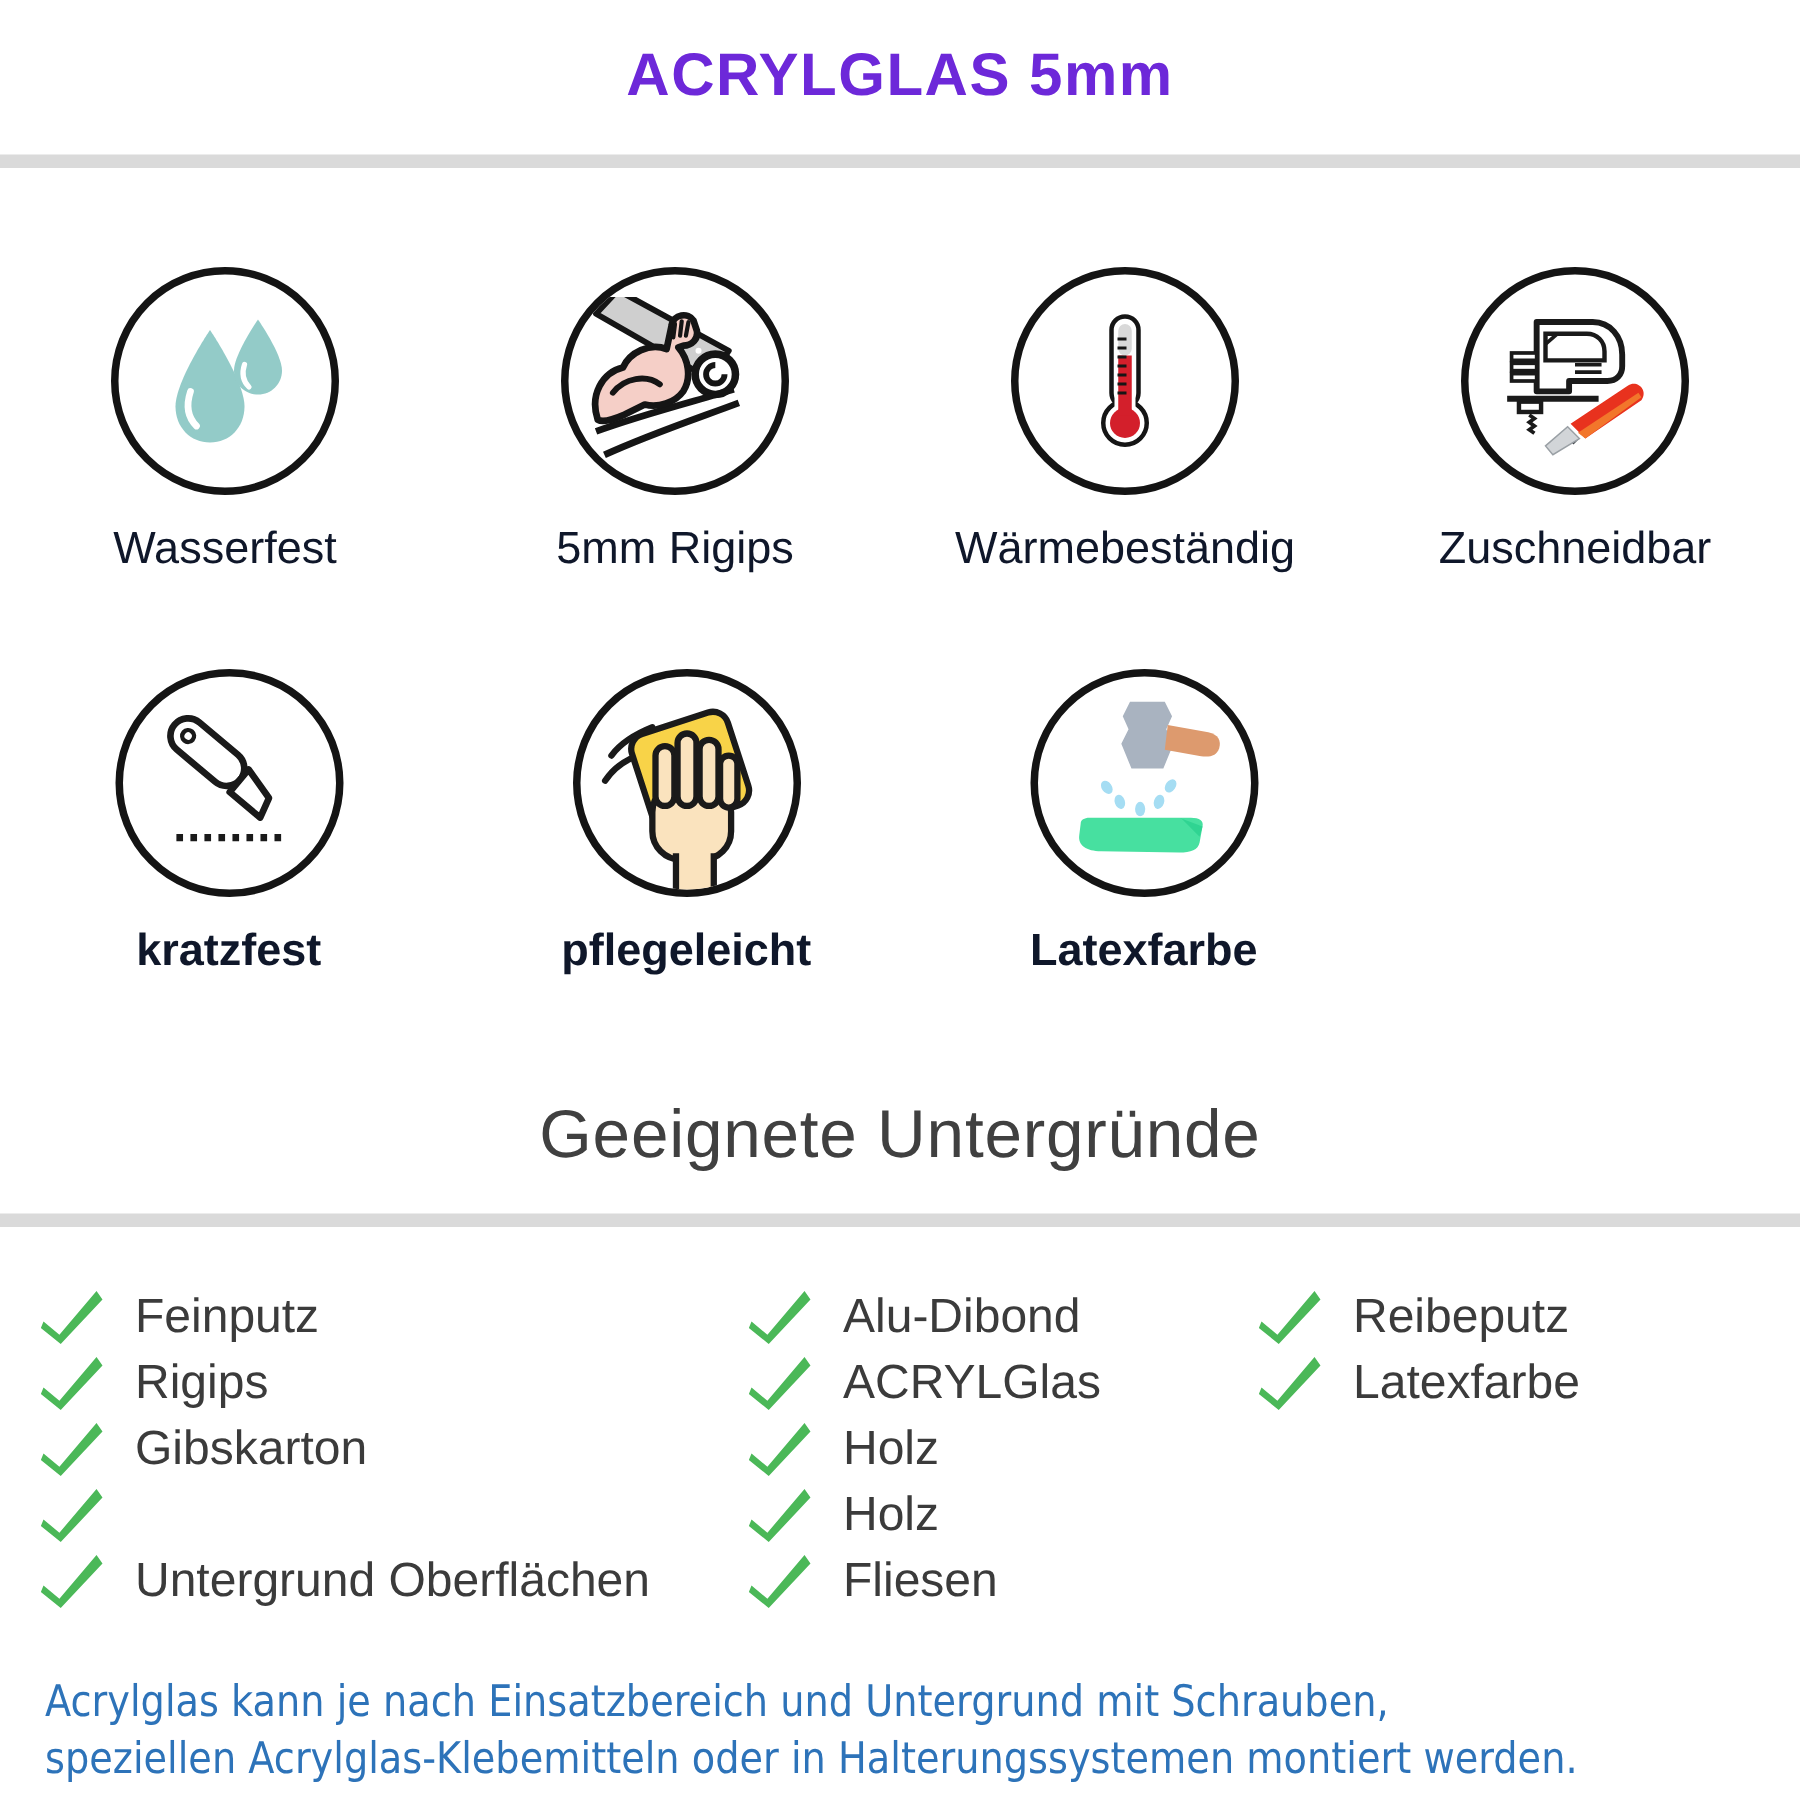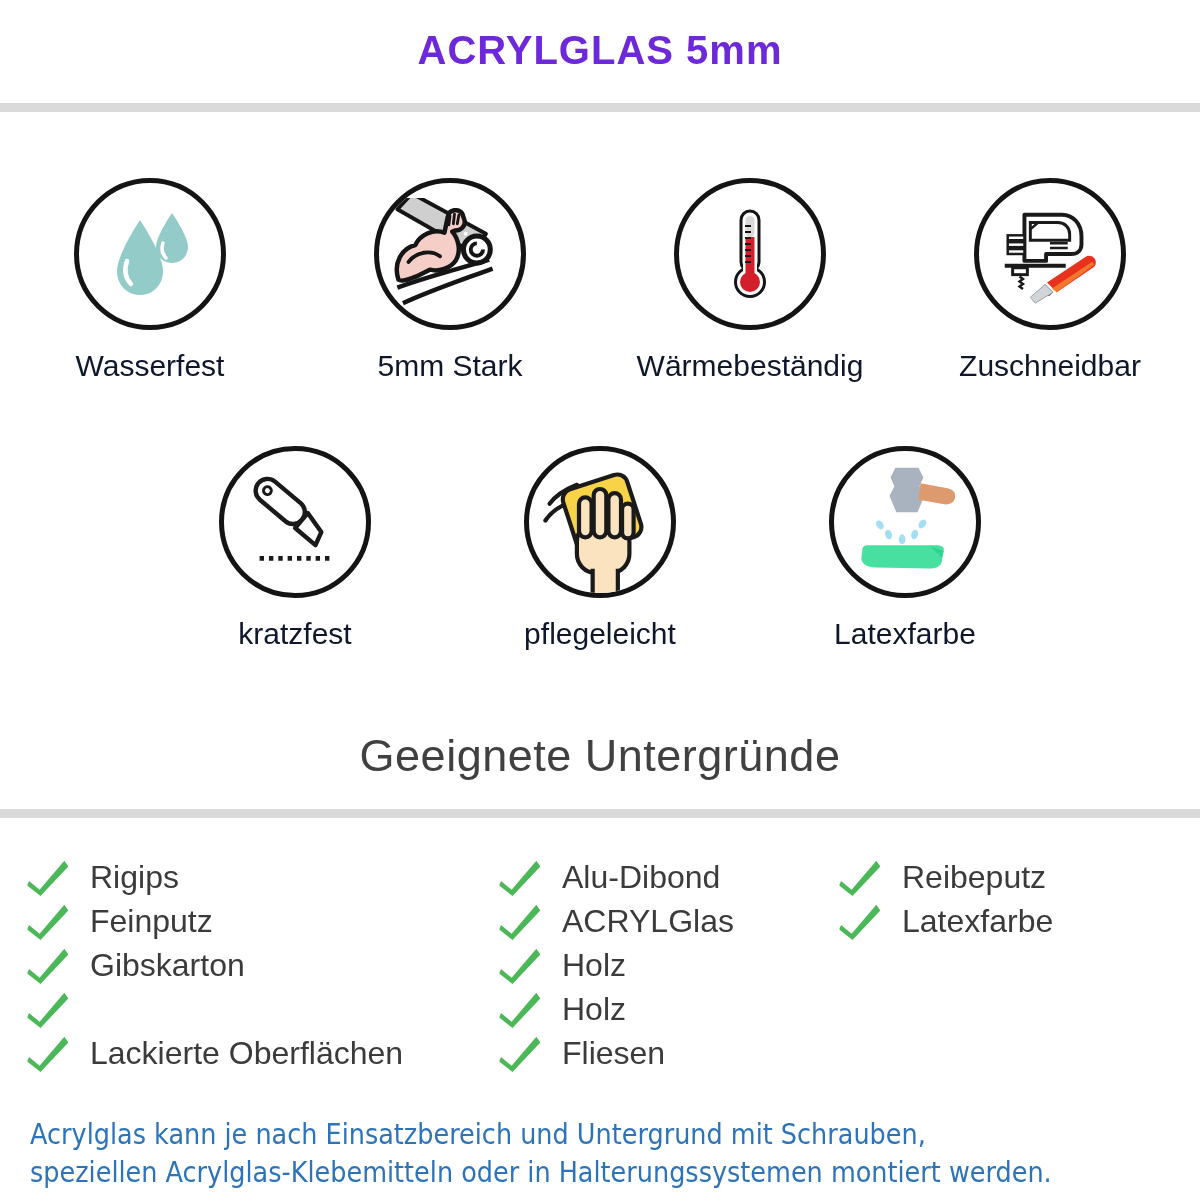--- a/index.html
+++ b/index.html
@@ -13,21 +13,21 @@
     font-weight:600;color:#6d28d9;letter-spacing:1px;
   }
   .divider{height:9px;background:#dadada;width:100%;}
   .divider.top{margin-top:27px;}
   .divider.mid{margin-top:25px;}
 
   .features-row1{
     margin-top:66px;display:grid;grid-template-columns:repeat(4,1fr);
   }
   .features-row2{
-    margin-top:62px;display:flex;justify-content:center;
+    margin-top:62px;display:flex;font-weight:bold;
   }
   .features-row2 .feature{width:305px;}
   .feature{display:flex;flex-direction:column;align-items:center;}
   .circle{
     width:152px;height:152px;box-sizing:border-box;border:5px solid #141414;
     border-radius:50%;background:#fff;display:flex;align-items:center;
     justify-content:center;overflow:hidden;
   }
   .feature-label{
     margin-top:18px;font-size:30px;line-height:36px;color:#0f172a;
@@ -90,21 +90,21 @@
             <circle cx="74" cy="46" r="12" fill="#ffffff" stroke="#151515" stroke-width="4.5"></circle>
             <path d="M74,40.5 a5.5,5.5 0 1 0 5.5,5.5" fill="none" stroke="#151515" stroke-width="3.5"></path>
             <path d="M85,55 C62,62 30,70 3,80" stroke="#151515" stroke-width="4" fill="none"></path>
             <path d="M88,63 C64,72 34,82 8,94" stroke="#151515" stroke-width="4" fill="none"></path>
             <path d="M4,73 C-1,58 7,45 19,42 C23,33 35,27 45,31 L48,17 C49,10 58,9 61,14 L63,20 C64,25 60,29 55,29 L52,30 C58,37 60,48 55,56 C50,63 40,66 32,64 L20,70 C13,73 7,75 4,73 Z" fill="#f5cfc7" stroke="#151515" stroke-width="4" stroke-linejoin="round"></path>
             <path d="M13,57 C20,48 33,46 41,52" stroke="#151515" stroke-width="3.5" fill="none" stroke-linecap="round"></path>
             <path d="M50,16 L49,24 M54,14.5 L53,23 M58,15 L56.5,23" stroke="#151515" stroke-width="2.5" stroke-linecap="round"></path>
           </svg>
         </span>
       </div>
-      <div class="feature-label">5mm Stark</div>
+      <div class="feature-label">5mm Rigips</div>
     </div>
 
     <div class="feature">
       <div class="circle">
         <span class="icon">
           <svg width="100" height="100" viewBox="0 0 100 100">
             <rect x="41" y="7" width="18" height="60" rx="9" fill="#ffffff" stroke="#151515" stroke-width="3"></rect>
             <circle cx="50" cy="78" r="14.5" fill="#ffffff" stroke="#151515" stroke-width="3"></circle>
             <rect x="43" y="58" width="14" height="12" fill="#ffffff"></rect>
             <circle cx="50" cy="78" r="10" fill="#d31f2b"></circle>
@@ -212,52 +212,52 @@
 
   <div class="substrates">
 
     <div class="col">
       <div class="check-item">
         <span class="check">
             <svg width="42" height="38" viewBox="0 0 47 43">
               <path d="M2,26 L14,36 L42,3 L46.5,9.5 L15,43 L0,31 Z" fill="#4bb858"></path>
             </svg>
           </span>
+        <span class="check-text">Feinputz</span>
+      </div>
+      <div class="check-item">
+        <span class="check">
+            <svg width="42" height="38" viewBox="0 0 47 43">
+              <path d="M2,26 L14,36 L42,3 L46.5,9.5 L15,43 L0,31 Z" fill="#4bb858"></path>
+            </svg>
+          </span>
         <span class="check-text">Rigips</span>
       </div>
       <div class="check-item">
         <span class="check">
             <svg width="42" height="38" viewBox="0 0 47 43">
               <path d="M2,26 L14,36 L42,3 L46.5,9.5 L15,43 L0,31 Z" fill="#4bb858"></path>
             </svg>
           </span>
-        <span class="check-text">Feinputz</span>
-      </div>
-      <div class="check-item">
-        <span class="check">
-            <svg width="42" height="38" viewBox="0 0 47 43">
-              <path d="M2,26 L14,36 L42,3 L46.5,9.5 L15,43 L0,31 Z" fill="#4bb858"></path>
-            </svg>
-          </span>
         <span class="check-text">Gibskarton</span>
       </div>
       <div class="check-item">
         <span class="check">
             <svg width="42" height="38" viewBox="0 0 47 43">
               <path d="M2,26 L14,36 L42,3 L46.5,9.5 L15,43 L0,31 Z" fill="#4bb858"></path>
             </svg>
           </span>
       </div>
       <div class="check-item">
         <span class="check">
             <svg width="42" height="38" viewBox="0 0 47 43">
               <path d="M2,26 L14,36 L42,3 L46.5,9.5 L15,43 L0,31 Z" fill="#4bb858"></path>
             </svg>
           </span>
-        <span class="check-text">Lackierte Oberflächen</span>
+        <span class="check-text">Untergrund Oberflächen</span>
       </div>
     </div>
 
     <div class="col">
       <div class="check-item">
         <span class="check">
             <svg width="42" height="38" viewBox="0 0 47 43">
               <path d="M2,26 L14,36 L42,3 L46.5,9.5 L15,43 L0,31 Z" fill="#4bb858"></path>
             </svg>
           </span>

